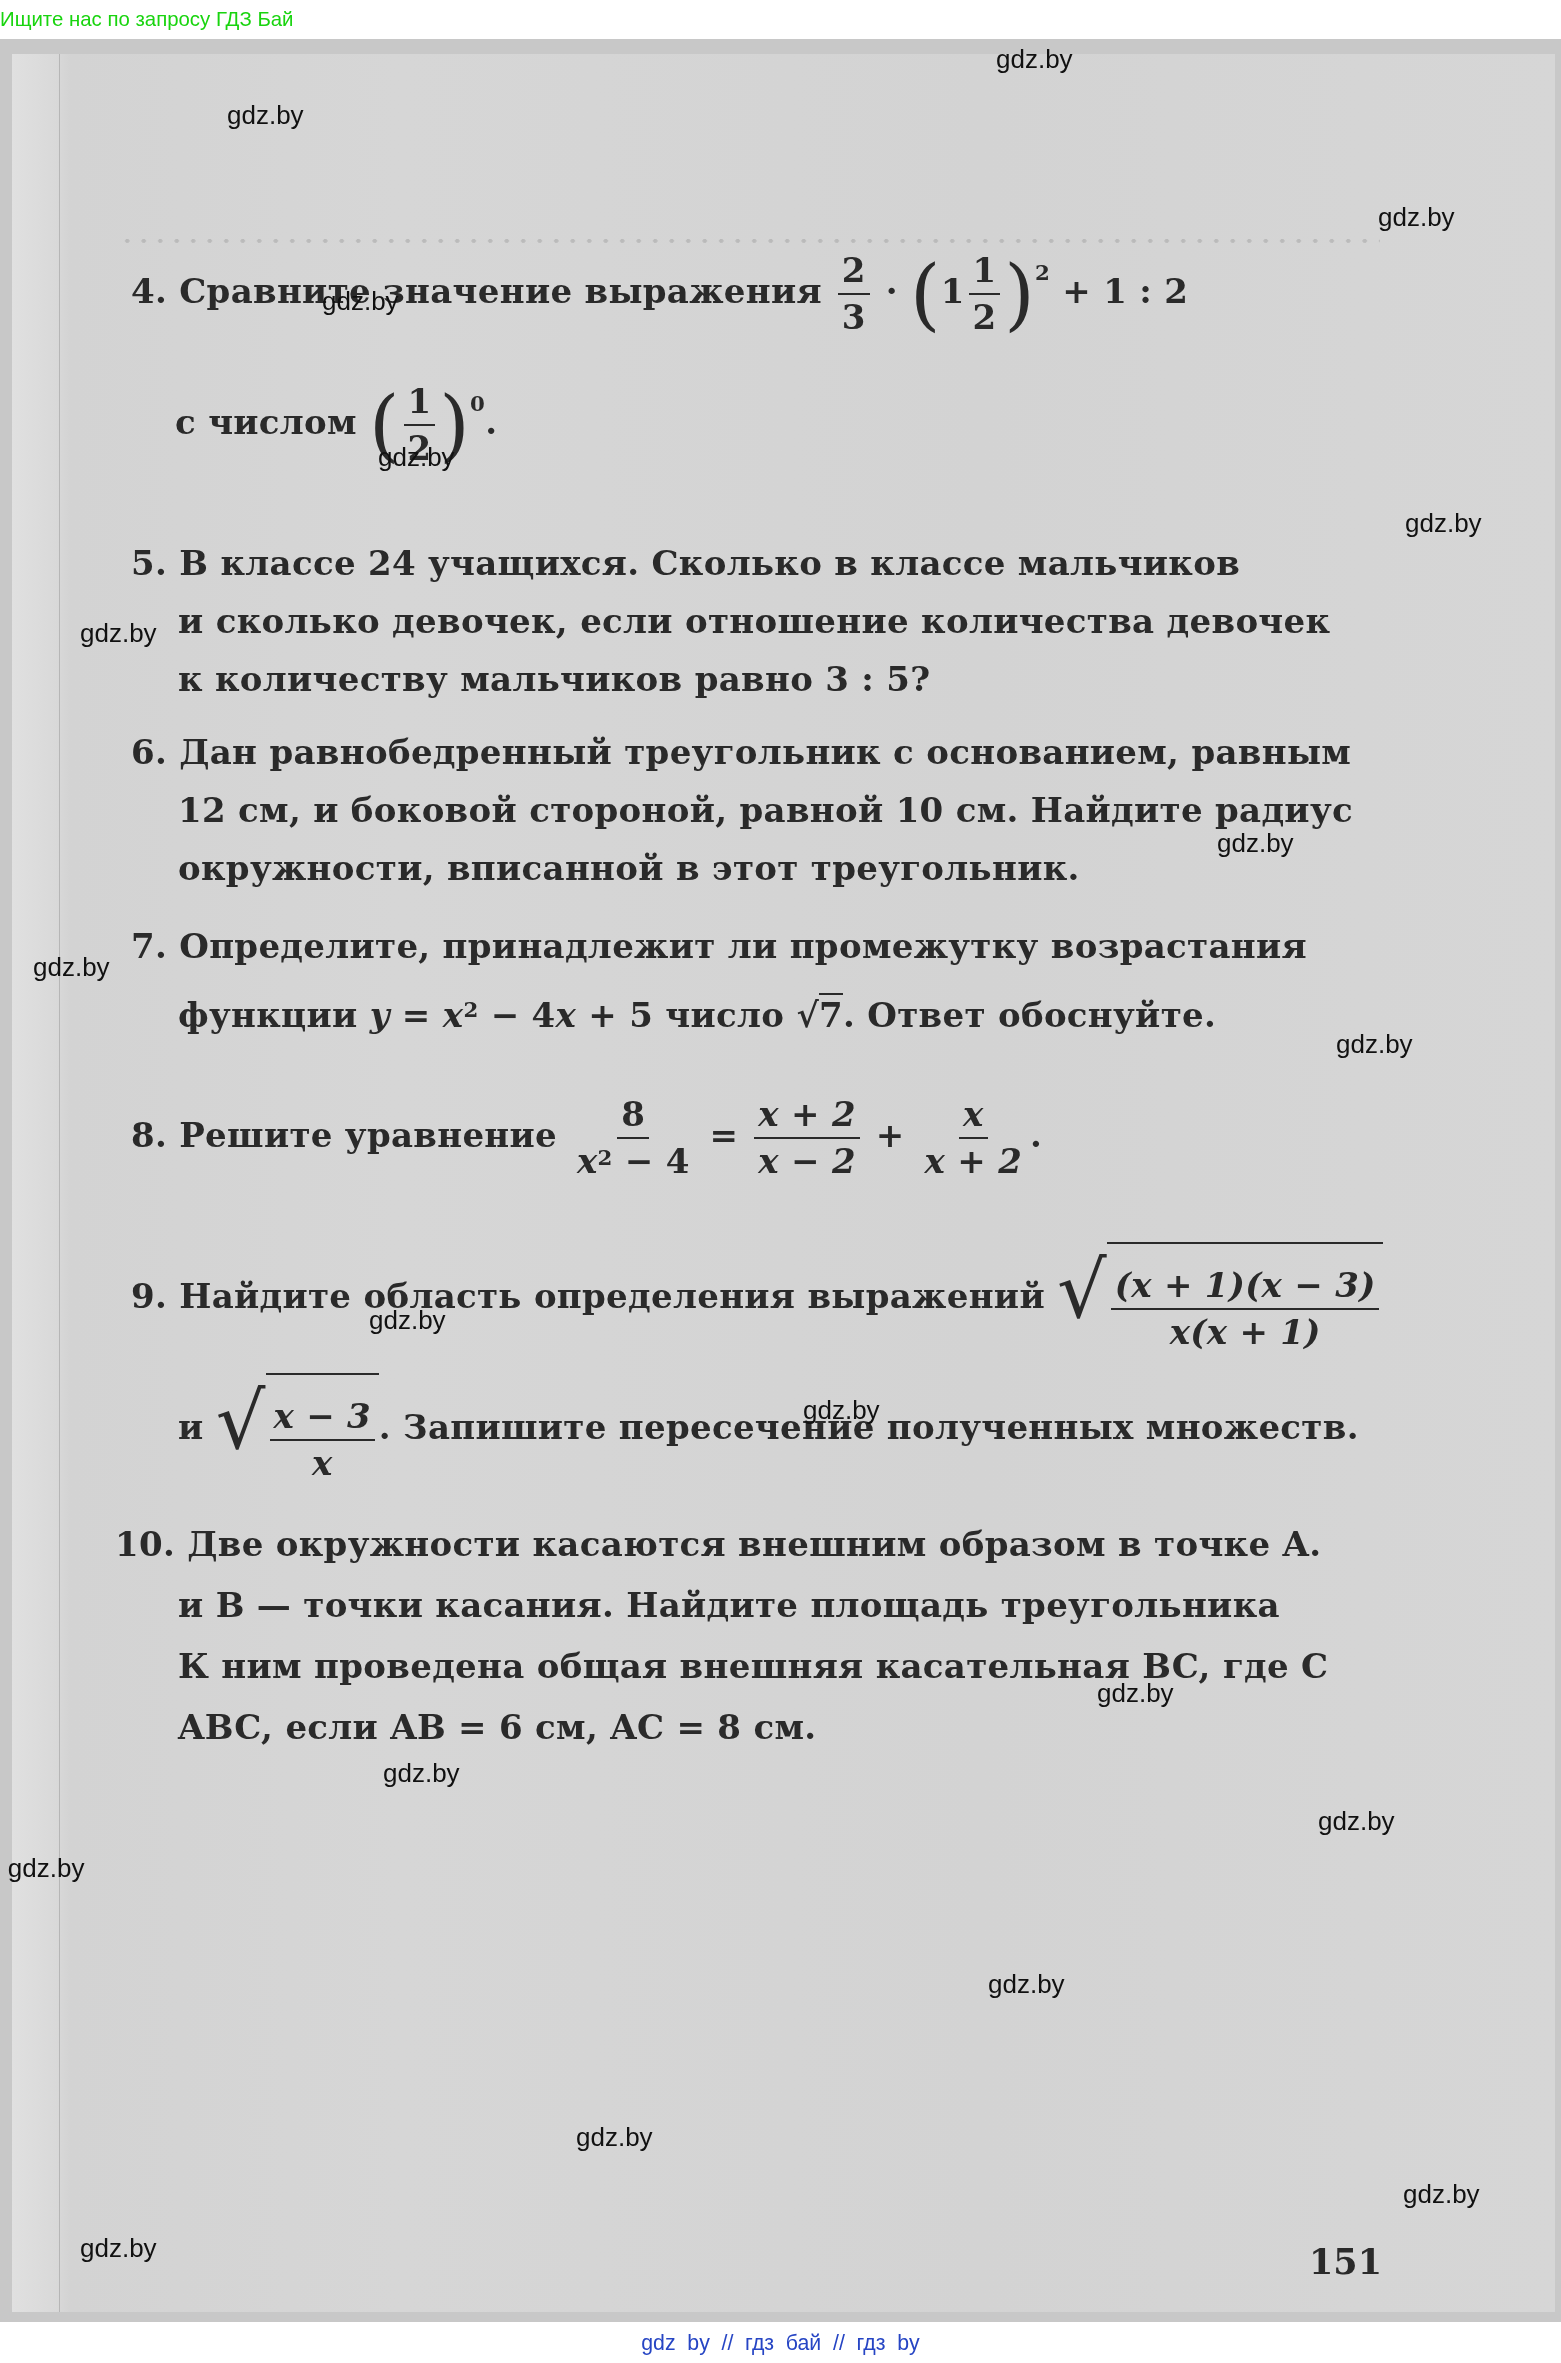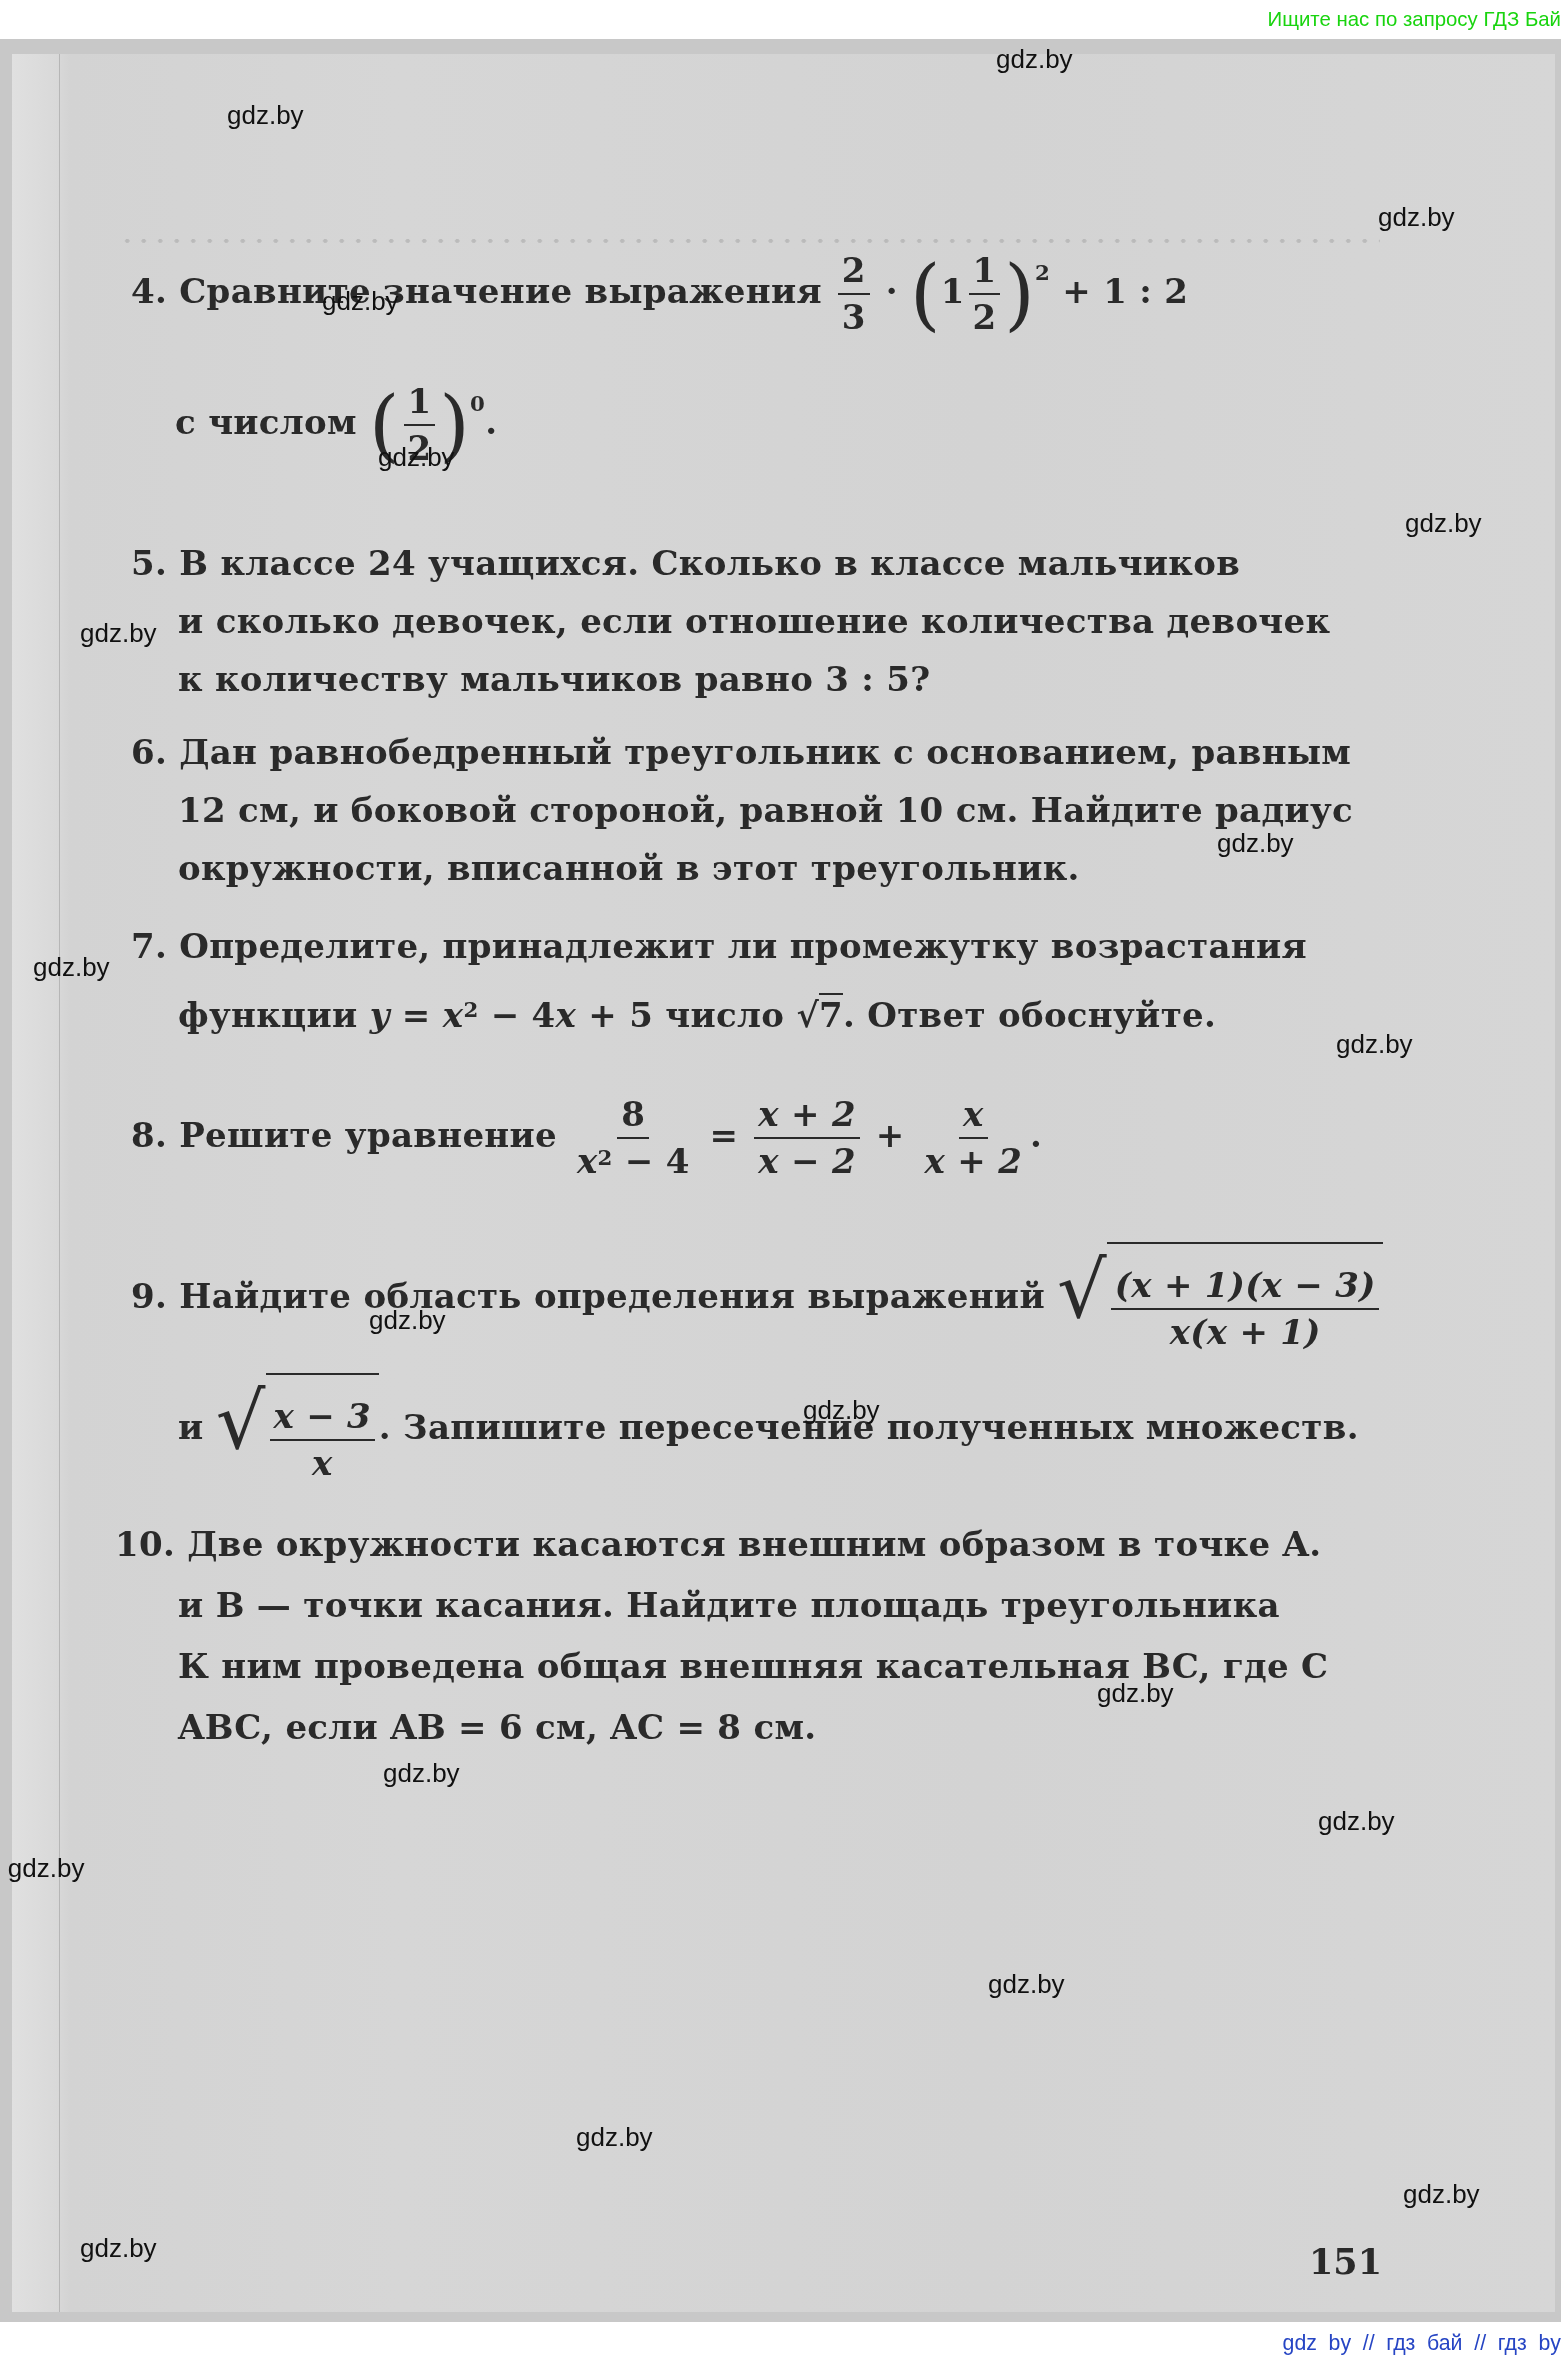--- a/index.html
+++ b/index.html
@@ -3,21 +3,21 @@
   <meta charset="utf-8">
   <style>
     html, body { margin:0; padding:0; }
     body {
       width:1561px; height:2364px; position:relative; overflow:hidden;
       background:#ffffff;
       font-family:"DejaVu Serif", serif;
     }
     .top-banner {
       position:absolute; left:0; top:0; width:1561px; height:39px;
-      text-align:right; font-family:"Liberation Sans", sans-serif;
+      text-align:left; font-family:"Liberation Sans", sans-serif;
       font-size:20.4px; line-height:39px; color:#19d40f; background:#fff;
     }
     .page {
       position:absolute; left:0; top:39px; width:1561px; height:2283px;
       background:#c8c8c8;
     }
     .sheet {
       position:absolute; left:11.6px; top:14.6px; width:1543px; height:2258px;
       background:linear-gradient(90deg,#e0e0e0 0px,#d9d9d9 44px,#d3d3d3 58px,#d6d6d6 388px,#d3d3d3 970px,#d6d6d6 1543px);
     }
@@ -54,21 +54,21 @@
     .wm {
       position:absolute; font-family:"Liberation Sans", sans-serif;
       font-size:26px; color:#111; font-weight:normal;
     }
     .page-number {
       position:absolute; left:1309px; top:2183px;
       font-size:35px; font-weight:bold; color:#2a2a2a;margin-top:19px;
     }
     .bottom-banner {
       position:absolute; left:0; top:2322px; width:1561px; height:42px;
-      text-align:right; font-family:"Liberation Sans", sans-serif;
+      text-align:center; font-family:"Liberation Sans", sans-serif;
       font-size:21.3px; line-height:42px; color:#2645c4; background:#fff;
       word-spacing:5.8px;
     }
   </style>
 </head>
 <body>
 
 <div class="top-banner">Ищите нас по запросу ГДЗ Бай</div>
 
 <div class="page">

